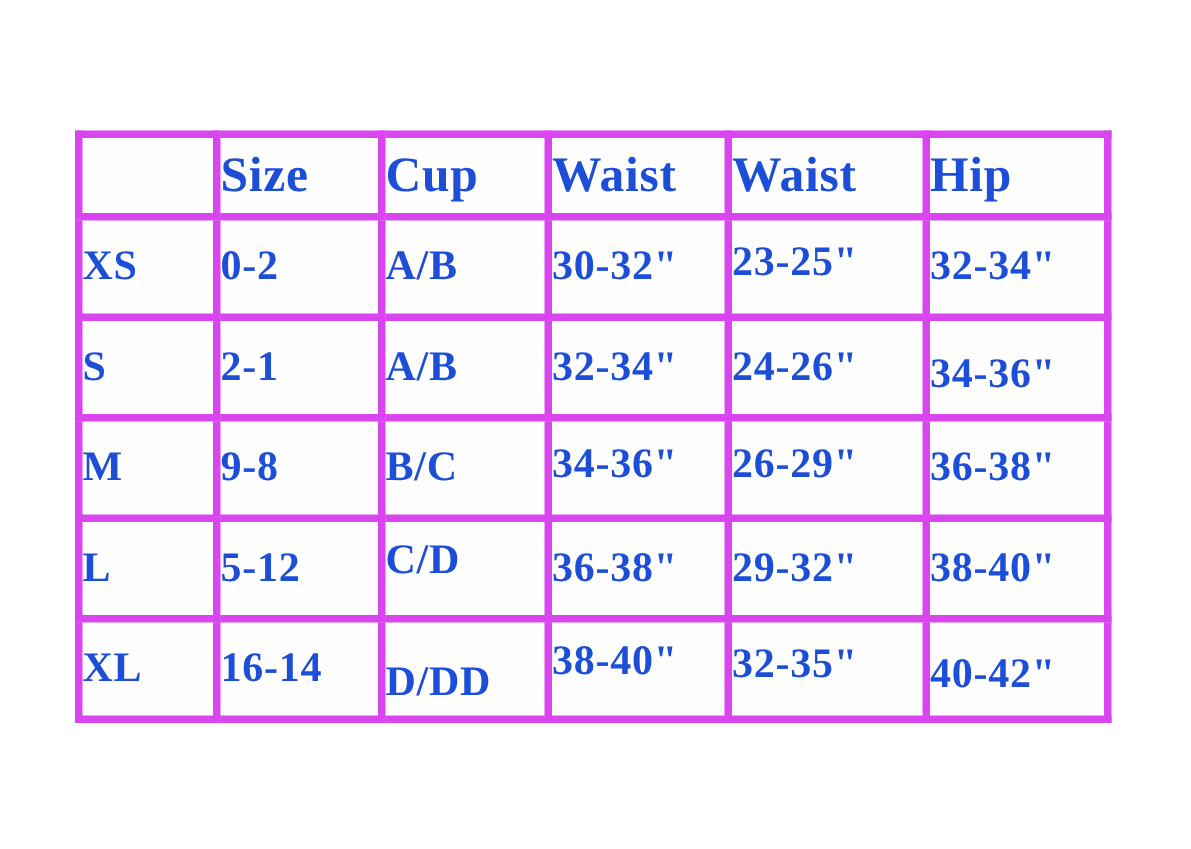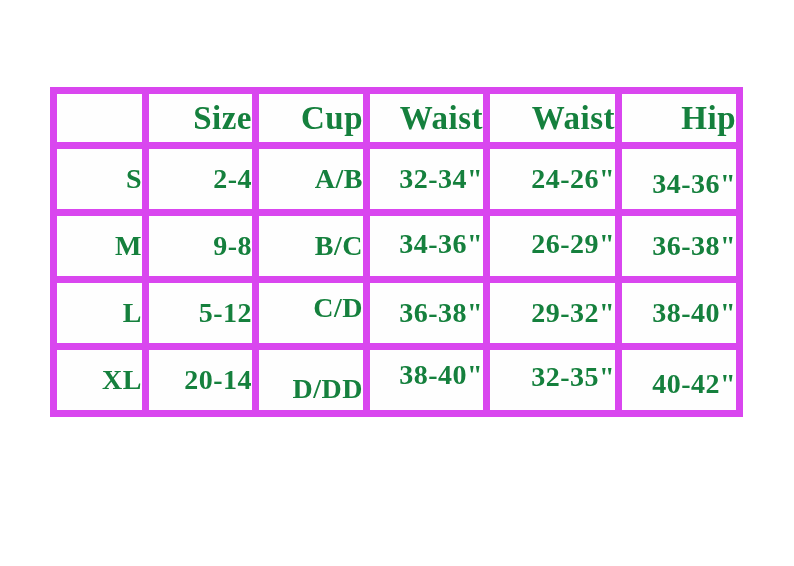--- a/index.html
+++ b/index.html
@@ -27,25 +27,25 @@
     background: #fefefe;
     border: 4px solid #050505;
   }
   col.c0 { width: 92px; }
   col.c1 { width: 110px; }
   col.c2 { width: 111px; }
   col.c3 { width: 120px; }
   col.c4 { width: 132px; }
   col.c5 { width: 121px; }
   th, td {
-    border: 7px solid #d946ef;
-    text-align: right;
+    border: 5px solid #d946ef;
+    text-align: left;
     vertical-align: middle;
     font-weight: bold;
-    color: #15803d;
+    color: #1d4ed8;
     padding: 0;
     overflow: hidden;
   }
   thead tr { height: 55px; }
   thead th {
     font-size: 33px;
     letter-spacing: 0.5px;
   }
   tbody tr { height: 67px; }
   tbody th, tbody td {
@@ -79,23 +79,31 @@
       <tr>
         <th class="c0"></th>
         <th class="c1">Size</th>
         <th class="c2">Cup</th>
         <th class="c3">Waist</th>
         <th class="c4">Waist</th>
         <th class="c5">Hip</th>
       </tr>
     </thead>
     <tbody>
+      <tr class="r-xs">
+        <th class="c0">XS</th>
+        <td class="c1">0-2</td>
+        <td class="c2">A/B</td>
+        <td class="c3">30-32"</td>
+        <td class="c4">23-25"</td>
+        <td class="c5">32-34"</td>
+      </tr>
       <tr class="r-s">
         <th class="c0">S</th>
-        <td class="c1">2-4</td>
+        <td class="c1">2-1</td>
         <td class="c2">A/B</td>
         <td class="c3">32-34"</td>
         <td class="c4">24-26"</td>
         <td class="c5">34-36"</td>
       </tr>
       <tr class="r-m">
         <th class="c0">M</th>
         <td class="c1">9-8</td>
         <td class="c2">B/C</td>
         <td class="c3">34-36"</td>
@@ -105,21 +113,21 @@
       <tr class="r-l">
         <th class="c0">L</th>
         <td class="c1">5-12</td>
         <td class="c2">C/D</td>
         <td class="c3">36-38"</td>
         <td class="c4">29-32"</td>
         <td class="c5">38-40"</td>
       </tr>
       <tr class="r-xl">
         <th class="c0">XL</th>
-        <td class="c1">20-14</td>
+        <td class="c1">16-14</td>
         <td class="c2">D/DD</td>
         <td class="c3">38-40"</td>
         <td class="c4">32-35"</td>
         <td class="c5">40-42"</td>
       </tr>
     </tbody>
   </table>
 </div>
 
 </body></html>

